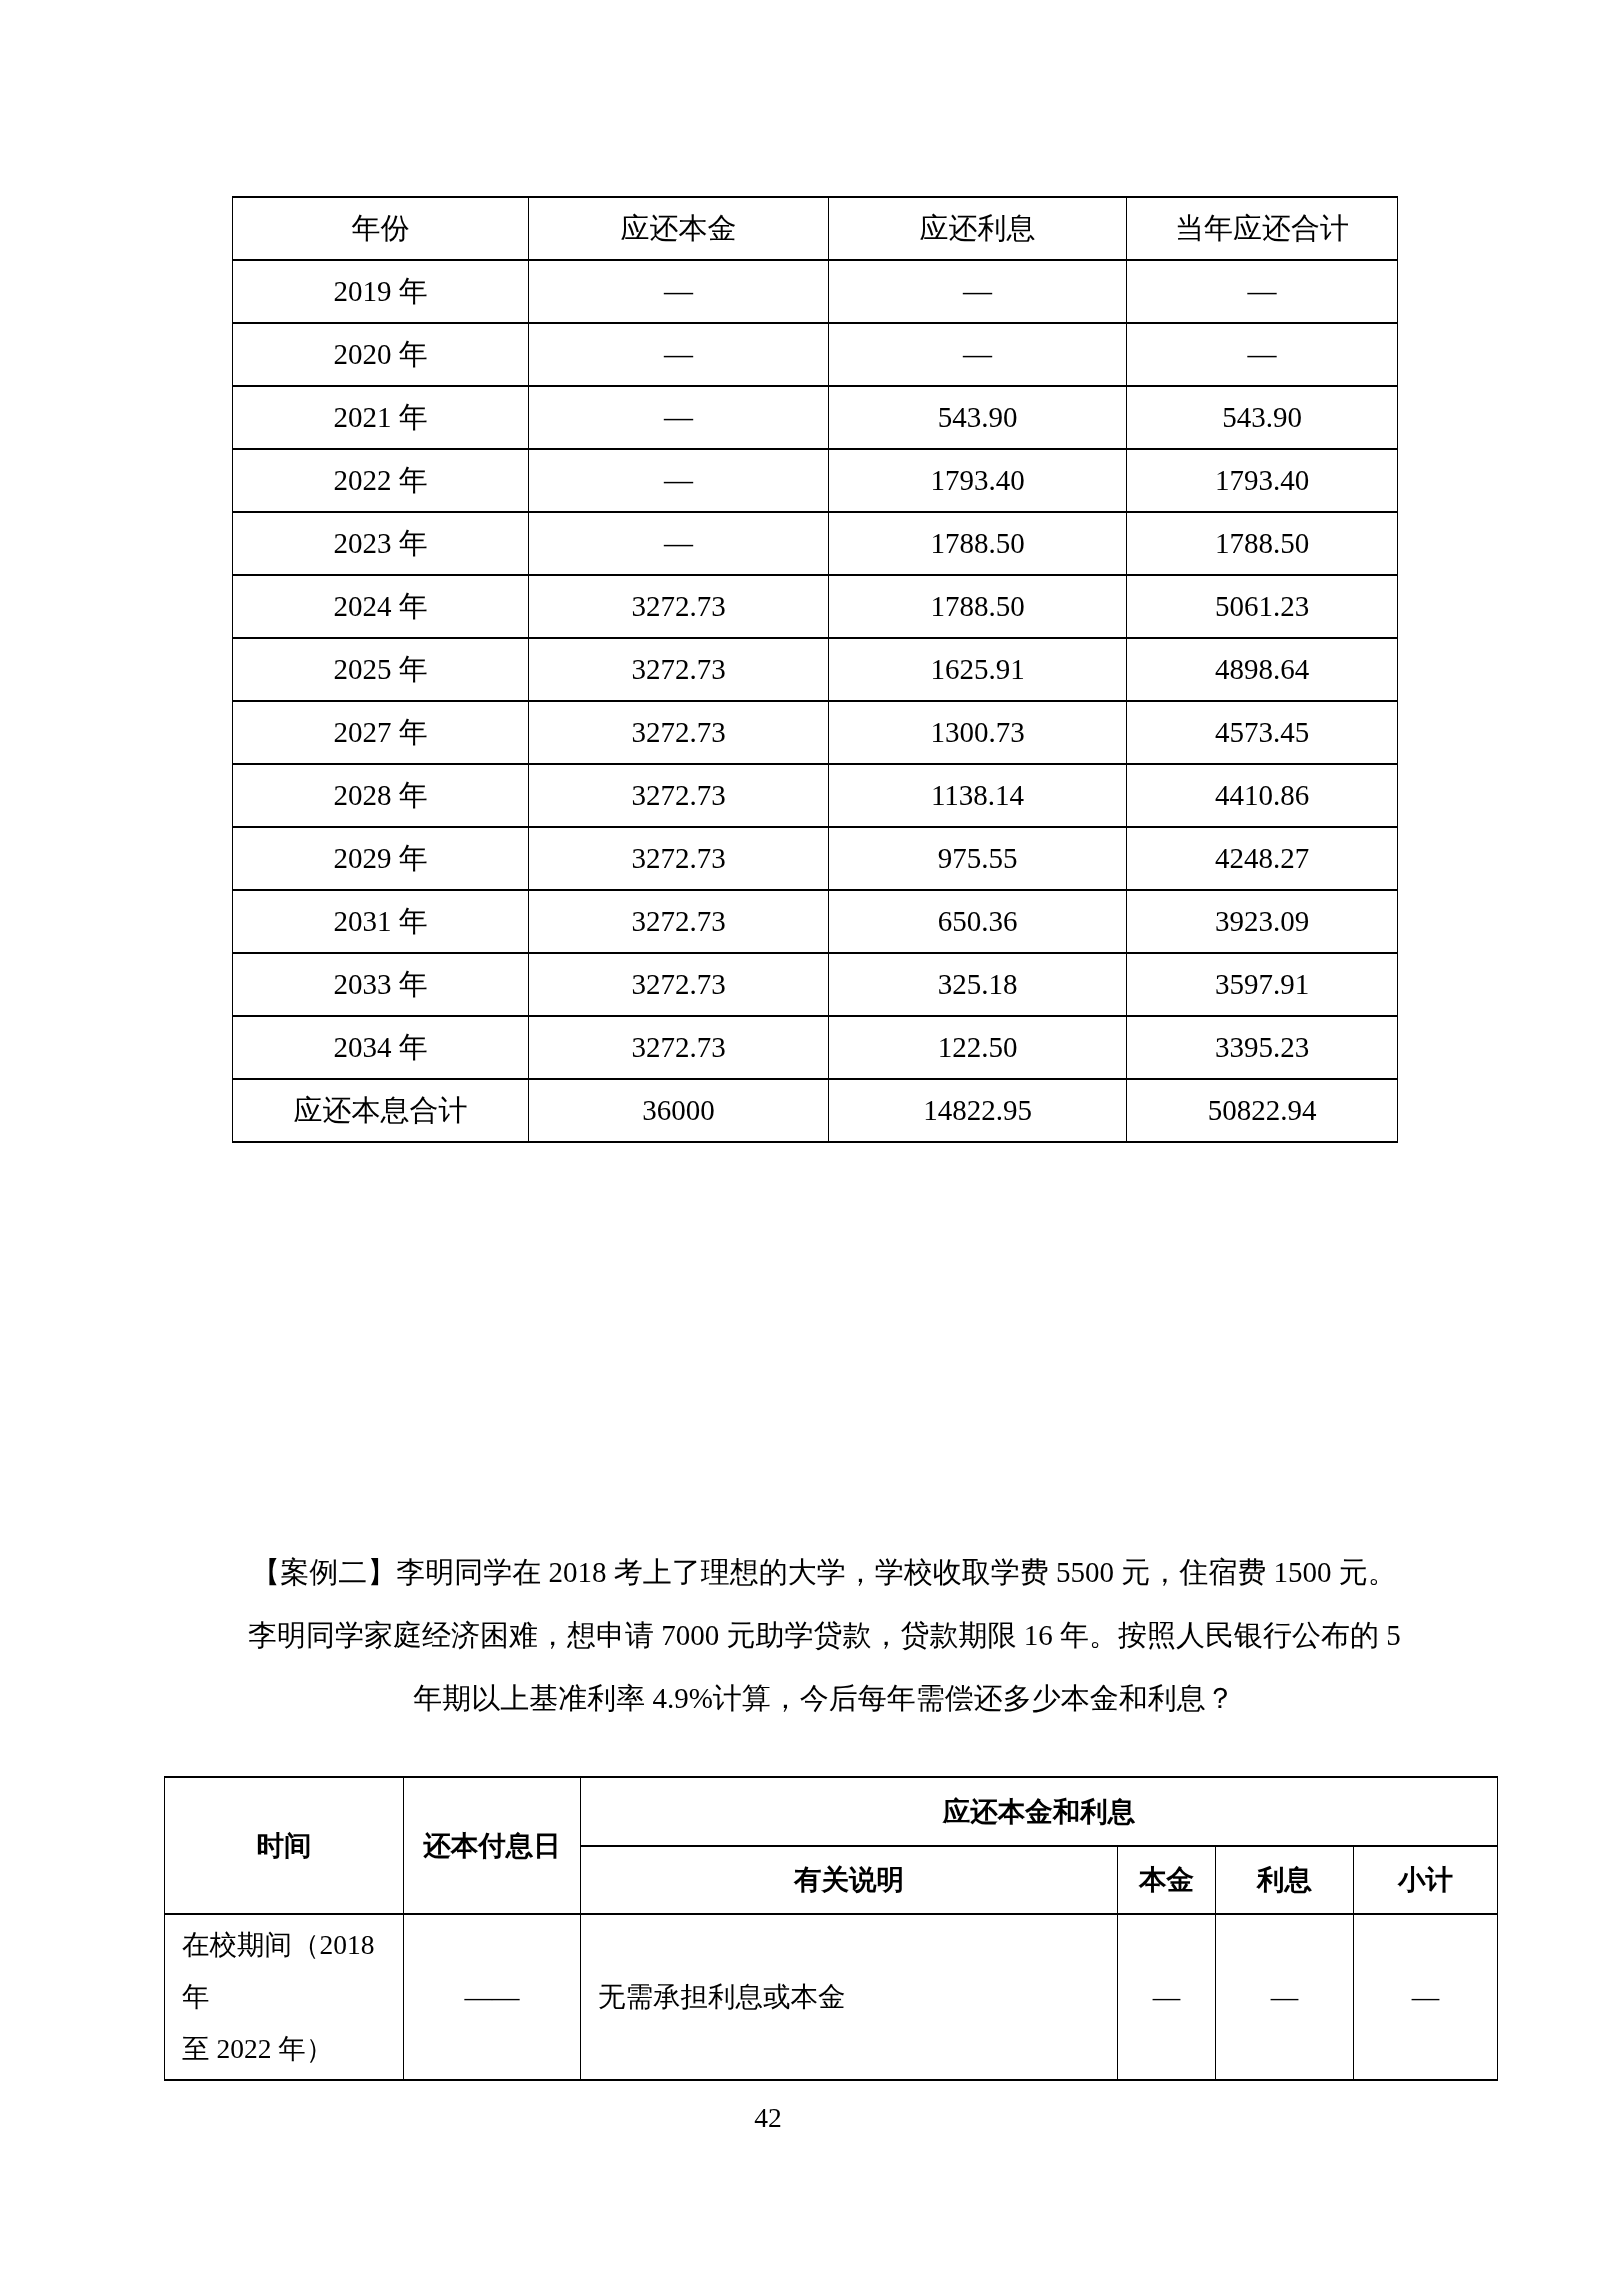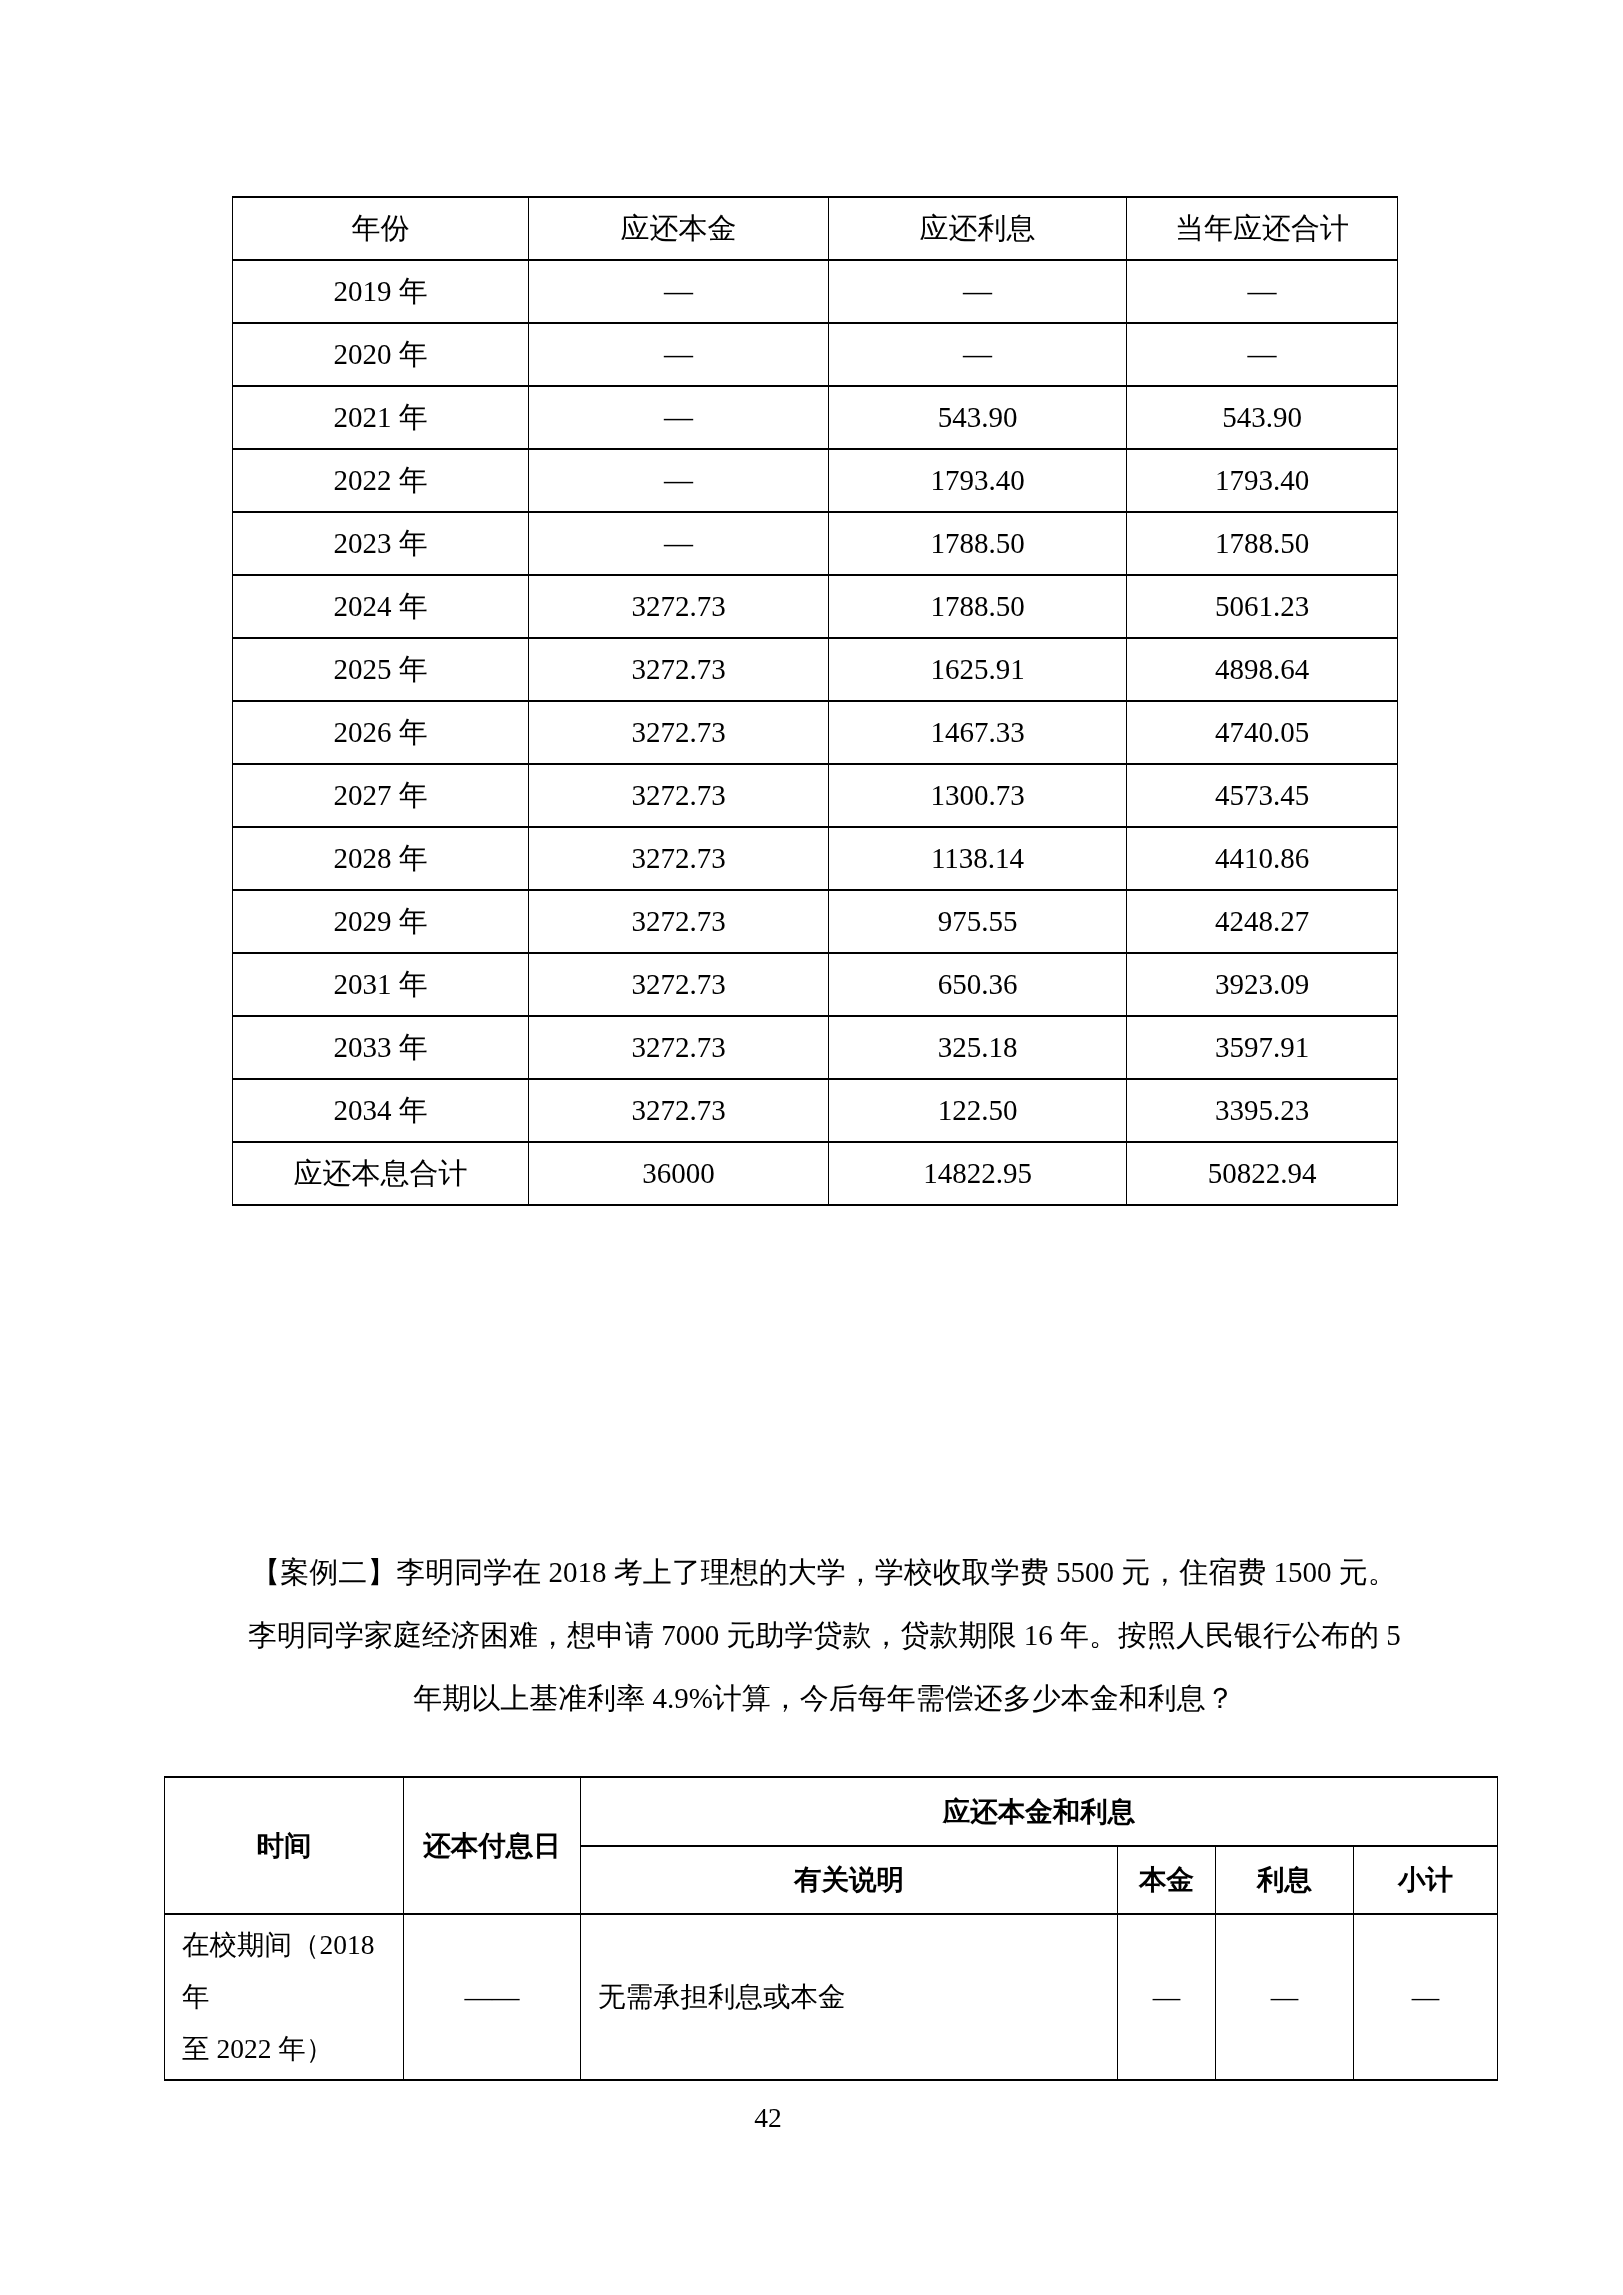--- a/index.html
+++ b/index.html
@@ -102,26 +102,20 @@
       <td>2024 年</td>
       <td>3272.73</td>
       <td>1788.50</td>
       <td>5061.23</td>
     </tr>
     <tr>
       <td>2025 年</td>
       <td>3272.73</td>
       <td>1625.91</td>
       <td>4898.64</td>
-    </tr>
-    <tr>
-      <td>2026 年</td>
-      <td>3272.73</td>
-      <td>1467.33</td>
-      <td>4740.05</td>
     </tr>
     <tr>
       <td>2027 年</td>
       <td>3272.73</td>
       <td>1300.73</td>
       <td>4573.45</td>
     </tr>
     <tr>
       <td>2028 年</td>
       <td>3272.73</td>

